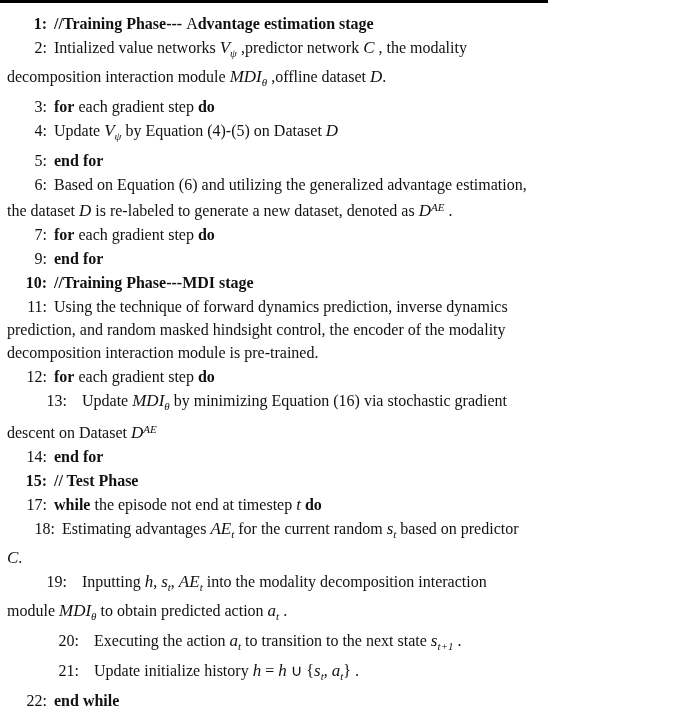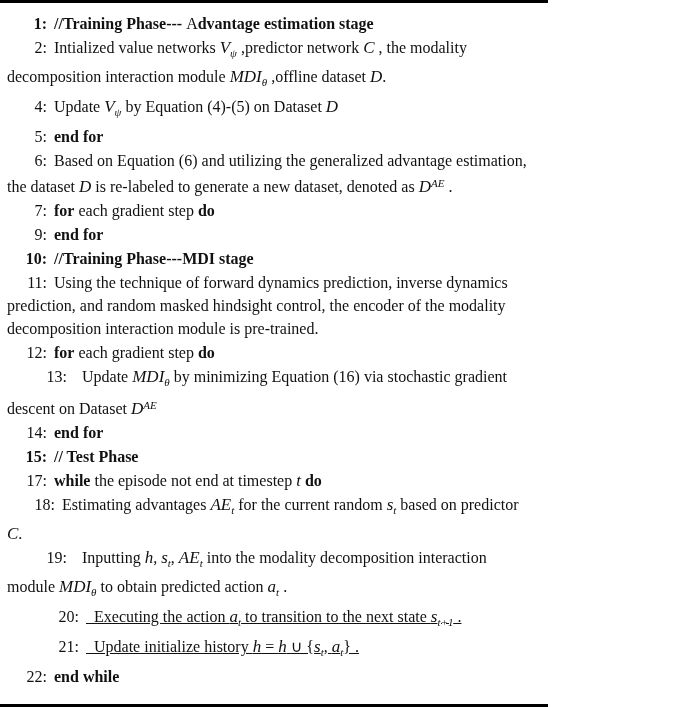--- a/index.html
+++ b/index.html
@@ -18,21 +18,21 @@
     font-size: 16px;
     line-height: 23px;
     color: #111111;
   }
   .line {
     text-indent: 14px;
     margin-bottom: 1px;
   }
   .line.ind1 { text-indent: 22px; }
   .line.ind2 { text-indent: 34px; }
-  .line.ind3 { text-indent: 46px; text-decoration: underline; }
+  .line.ind3 { text-indent: 46px; }
   .num {
     display: inline-block;
     min-width: 26px;
     text-align: right;
     margin-right: 7px;
     text-indent: 0;
   }
   .s-n { font-style: normal; }
   .s-b { font-weight: 700; }
   .s-i {
@@ -50,20 +50,21 @@
     vertical-align: 5px;
   }
 </style>
 </head>
 <body>
 
 <div class="algo">
   <div>
       <div class="line"><span class="num s-b">1:</span><span class="s-b">//Training Phase--- </span><span class="s-n">A</span><span class="s-b">dvantage estimation stage</span></div>
       <div class="line"><span class="num">2:</span><span class="s-n">Intialized value networks </span><span class="s-i">V</span><span class="s-sub">ψ</span><span class="s-n"> ,predictor network </span><span class="s-i">C</span><span class="s-n"> , the modality decomposition interaction module </span><span class="s-i">MDI</span><span class="s-sub">θ</span><span class="s-n"> ,offline dataset </span><span class="s-i">D</span><span class="s-n">.</span></div>
+      <div class="line"><span class="num">3:</span><span class="s-b">for</span><span class="s-n"> each gradient step </span><span class="s-b">do</span></div>
       <div class="line"><span class="num">4:</span><span class="s-n">Update </span><span class="s-i">V</span><span class="s-sub">ψ</span><span class="s-n"> by Equation (4)-(5) on Dataset </span><span class="s-i">D</span></div>
       <div class="line"><span class="num">5:</span><span class="s-b">end for</span></div>
       <div class="line"><span class="num">6:</span><span class="s-n">Based on Equation (6) and utilizing the generalized advantage estimation, the dataset </span><span class="s-i">D</span><span class="s-n"> is re-labeled to generate a new dataset, denoted as </span><span class="s-i">D</span><span class="s-sup">AE</span><span class="s-n"> .</span></div>
       <div class="line"><span class="num">7:</span><span class="s-b">for</span><span class="s-n"> each gradient step </span><span class="s-b">do</span></div>
       <div class="line"><span class="num">9:</span><span class="s-b">end for</span></div>
       <div class="line"><span class="num s-b">10:</span><span class="s-b">//Training Phase---MDI stage</span></div>
       <div class="line"><span class="num">11:</span><span class="s-n">Using the technique of forward dynamics prediction, inverse dynamics prediction, and random masked hindsight control, the encoder of the modality decomposition interaction module is pre-trained.</span></div>
       <div class="line"><span class="num">12:</span><span class="s-b">for</span><span class="s-n"> each gradient step </span><span class="s-b">do</span></div>
       <div class="line ind2"><span class="num">13:</span><span class="s-n">&nbsp;&nbsp;Update </span><span class="s-i">MDI</span><span class="s-sub">θ</span><span class="s-n"> by minimizing Equation (16) via stochastic gradient descent on Dataset </span><span class="s-i">D</span><span class="s-sup">AE</span></div>
       <div class="line"><span class="num">14:</span><span class="s-b">end for</span></div>

